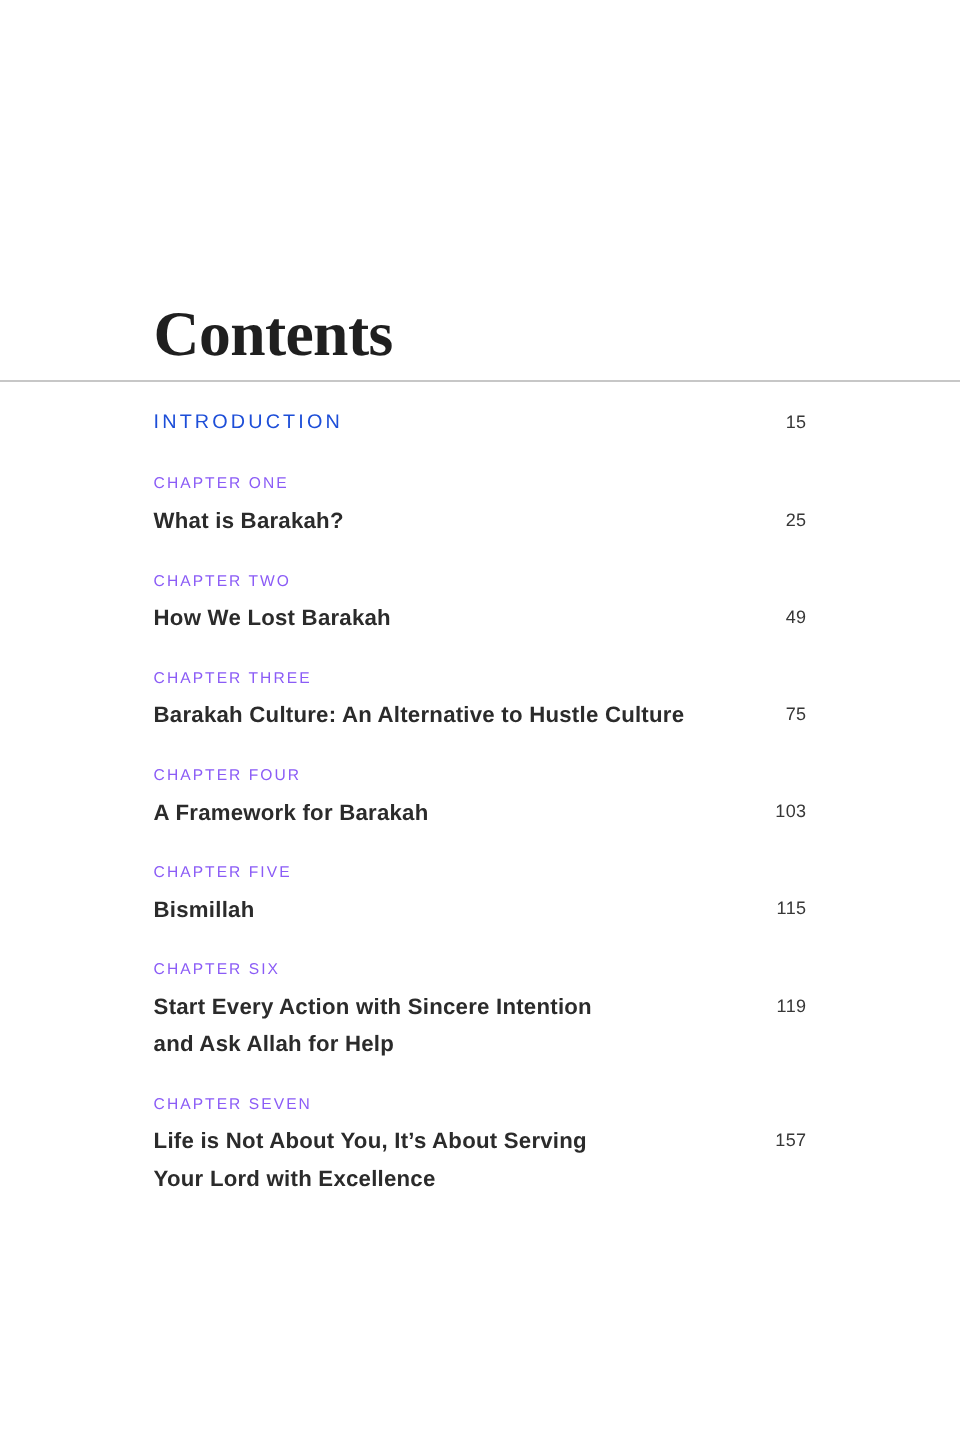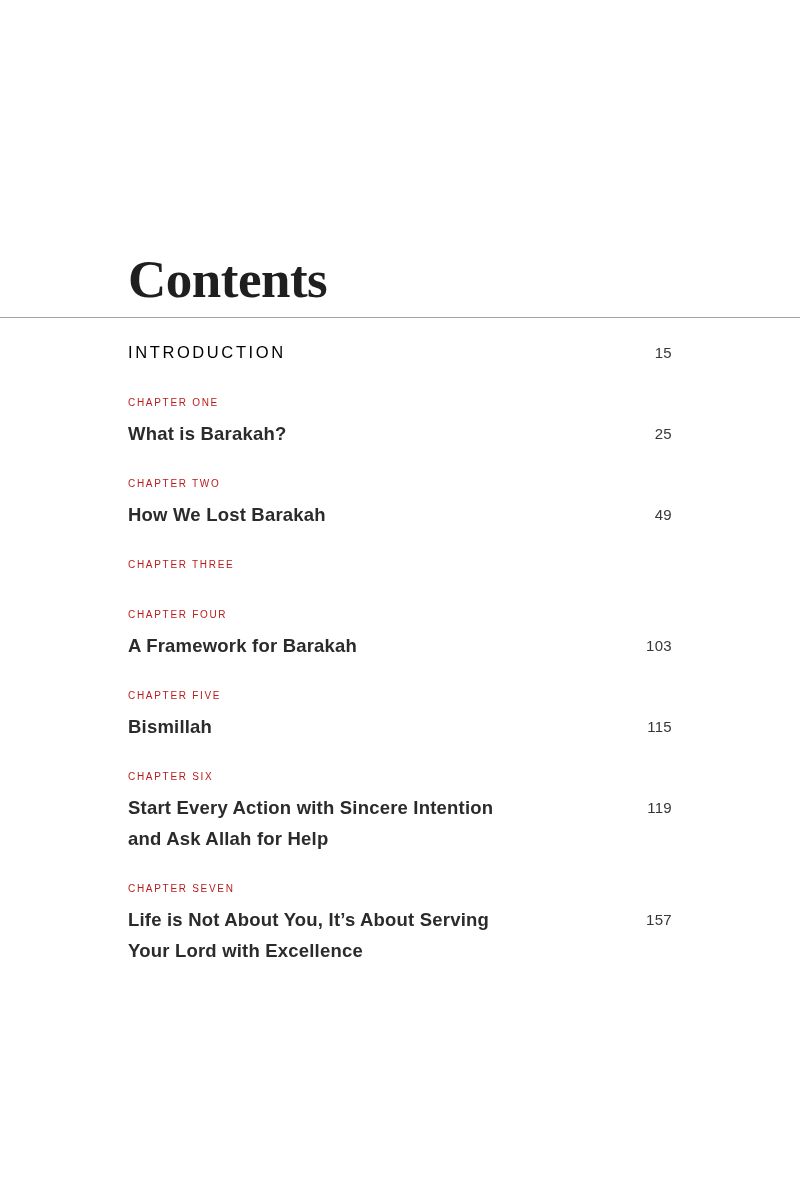--- a/index.html
+++ b/index.html
@@ -41,35 +41,35 @@
   .intro-row {
     display: flex;
     justify-content: space-between;
     align-items: baseline;
     line-height: 30px;
   }
   .intro-label {
     font-size: 16.5px;
     letter-spacing: 2.6px;
     font-weight: 400;
-    color: #000000;
+    color: #1d4ed8;
   }
   .page-num {
     font-size: 15px;
     color: #373737;
     letter-spacing: 0.3px;
     white-space: nowrap;
   }
   .entry {
     margin-top: 20px;
   }
   .entry-label {
-    font-size: 10px;
+    font-size: 13px;
     letter-spacing: 1.7px;
-    color: #b91c1c;
+    color: #8b5cf6;
     line-height: 30px;
     font-weight: 400;
   }
   .entry-body {
     display: flex;
     justify-content: space-between;
   }
   .entry-title {
     font-size: 18.5px;
     font-weight: 700;
@@ -112,20 +112,26 @@
       <div class="entry-body">
         <div class="entry-title">
           <div>How We Lost Barakah</div>
         </div>
         <div class="page-num">49</div>
       </div>
     </div>
 
     <div class="entry">
       <div class="entry-label">CHAPTER THREE</div>
+      <div class="entry-body">
+        <div class="entry-title">
+          <div>Barakah Culture: An Alternative to Hustle Culture</div>
+        </div>
+        <div class="page-num">75</div>
+      </div>
     </div>
 
     <div class="entry">
       <div class="entry-label">CHAPTER FOUR</div>
       <div class="entry-body">
         <div class="entry-title">
           <div>A Framework for Barakah</div>
         </div>
         <div class="page-num">103</div>
       </div>

